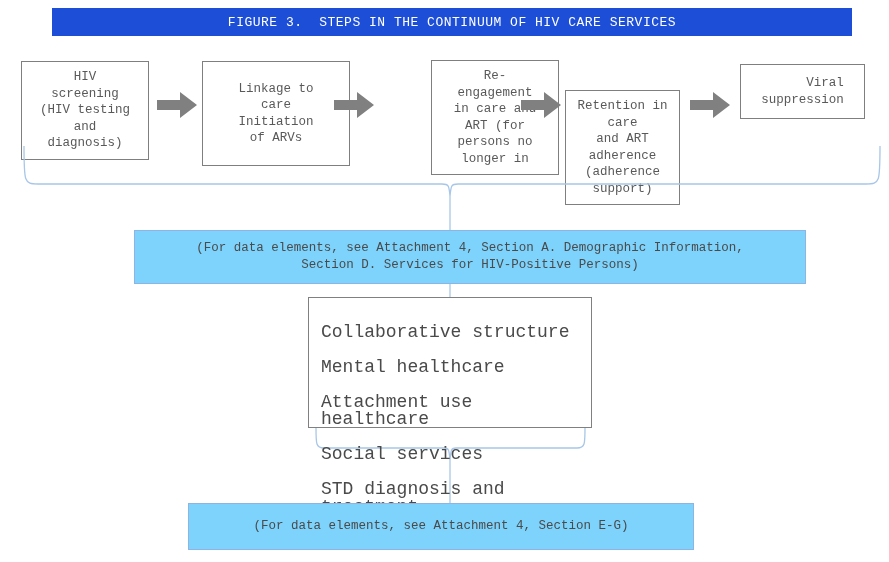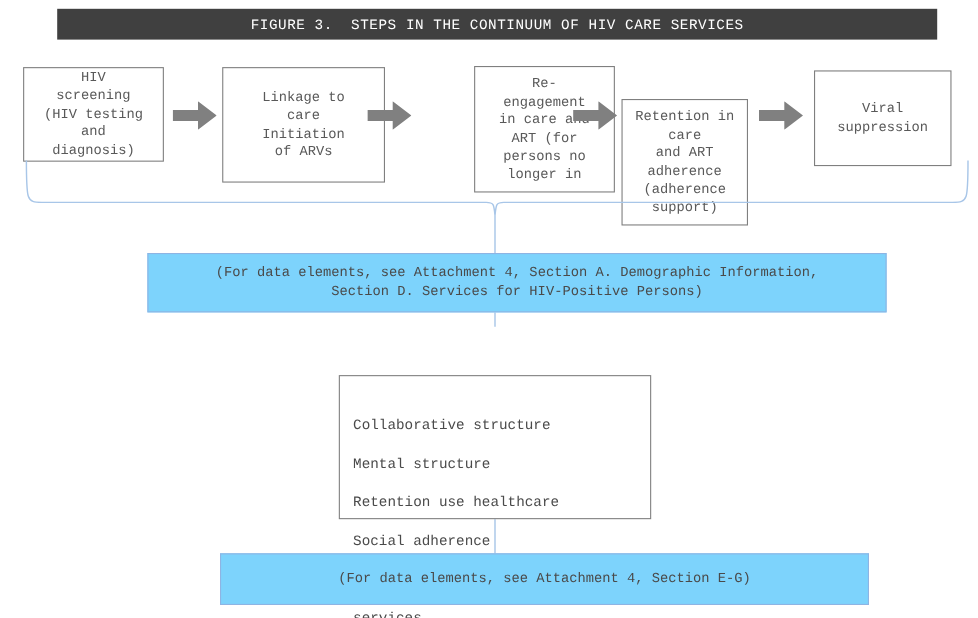--- a/index.html
+++ b/index.html
@@ -23,21 +23,21 @@
     height: 562px;
   }
 
   
   .title-banner {
     position: absolute;
     left: 52px;
     top: 8px;
     width: 800px;
     height: 28px;
-    background: #404040;
+    background: #1d4ed8;
     color: #ffffff;
     font-family: "Liberation Mono", "DejaVu Sans Mono", monospace;
     font-size: 13px;
     letter-spacing: 0.5px;
     display: flex;
     align-items: center;
     justify-content: center;
     white-space: pre;
   }
 
@@ -84,26 +84,25 @@
     padding: 4px 8px;
   }
 
   
   .listbox {
     position: absolute;
     box-sizing: border-box;
     border: 1px solid #808080;
     background: #ffffff;
     color: #4a4a4a;
-    font-size: 13px;
+    font-size: 18px;
     line-height: 17.5px;
     text-align: left;
-    padding: 18px 0 6px 12px;
+    padding: 8px 0 6px 12px;
     white-space: pre-line;
-    margin-top: 44px;
   }
 
   
   #connectors {
     position: absolute;
     left: 0; top: 0;
     width: 889px;
     height: 562px;
     pointer-events: none;
   }
@@ -113,21 +112,21 @@
     stroke-width: 1.3px;
   }
 </style>
 </head>
 <body>
 
 <div id="canvas">
 
   <div class="title-banner">FIGURE 3.  STEPS IN THE CONTINUUM OF HIV CARE SERVICES</div>
 
-  <div class="pbox" style="left:21px; top:61px; width:128px; height:86px;">HIV
+  <div class="pbox" style="left:21px; top:61px; width:128px; height:99px;">HIV
 screening
 (HIV testing
 and
 diagnosis)</div>
 
   <div class="arrow" style="left:157px; top:92px;">
     <svg width="40" height="26" viewBox="0 0 40 26" aria-hidden="true">
       <path d="M0 8 H23 V0 L40 13 L23 26 V18 H0 Z" fill="#808080"></path>
     </svg>
   </div>
@@ -162,21 +161,21 @@
 adherence
 (adherence
 support)</div>
 
   <div class="arrow" style="left:690px; top:92px;">
     <svg width="40" height="26" viewBox="0 0 40 26" aria-hidden="true">
       <path d="M0 8 H23 V0 L40 13 L23 26 V18 H0 Z" fill="#808080"></path>
     </svg>
   </div>
 
-  <div class="pbox" style="left:740px; top:64px; width:125px; height:87px;">Viral
+  <div class="pbox" style="left:740px; top:64px; width:125px; height:55px;text-align:right;">Viral
 suppression</div>
 
   <svg id="connectors" viewBox="0 0 889 562" width="889" height="562">
 
     <path d="M24,146
              C24,182 24,184 38,184
              H442
              C449,184 449,186 450,196
              C451,186 451,184 458,184
              H866
@@ -193,22 +192,22 @@
              H577
              C585,448 585,444 585,428"></path>
     <path d="M450,460 V503"></path>
   </svg>
 
   <div class="nbox" style="left:134px; top:230px; width:672px; height:54px;">(For data elements, see Attachment 4, Section A. Demographic Information,
 Section D. Services for HIV-Positive Persons)</div>
 
   <div class="listbox" style="left:308px; top:297px; width:284px; height:131px;">
     <div>Collaborative structure</div>
-    <div>Mental structure</div>
-    <div>Retention use healthcare</div>
-    <div>Social adherence</div>
+    <div>Mental healthcare</div>
+    <div>Attachment use healthcare</div>
+    <div>Social services</div>
     <div>STD diagnosis and treatment</div>
     <div>services</div>
   </div>
 
-  <div class="nbox" style="left:200px; top:503px; width:590px; height:47px;">(For data elements, see Attachment 4, Section E-G)</div>
+  <div class="nbox" style="left:188px; top:503px; width:506px; height:47px;">(For data elements, see Attachment 4, Section E-G)</div>
 
 </div>
 
 </body></html>

